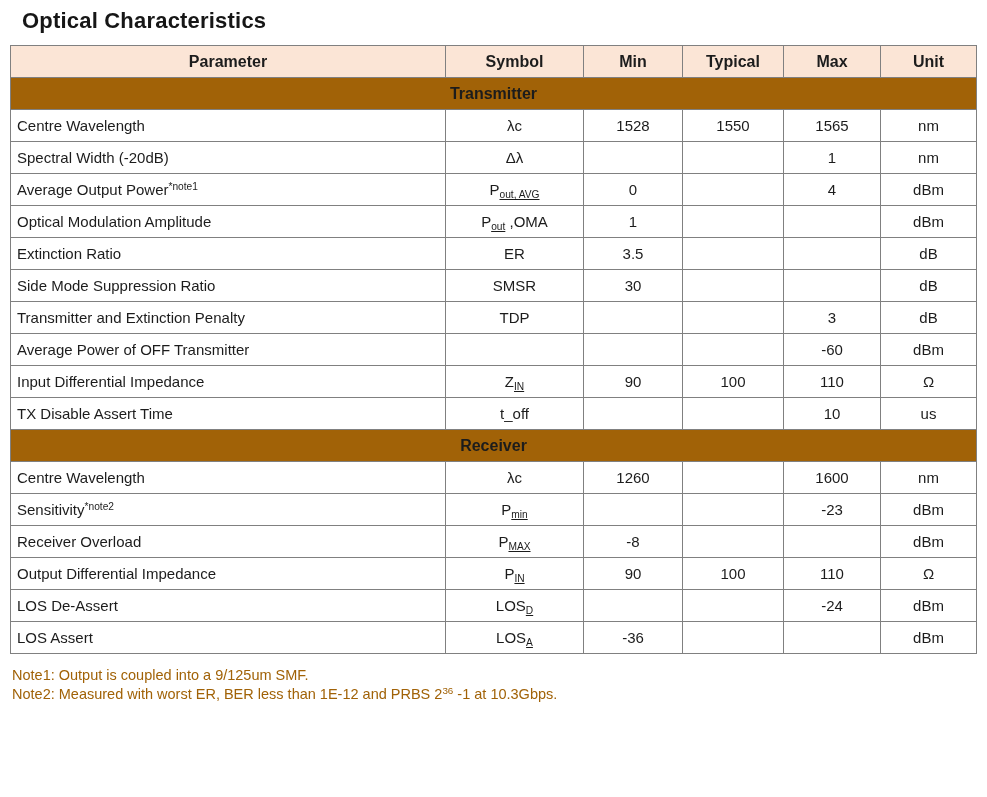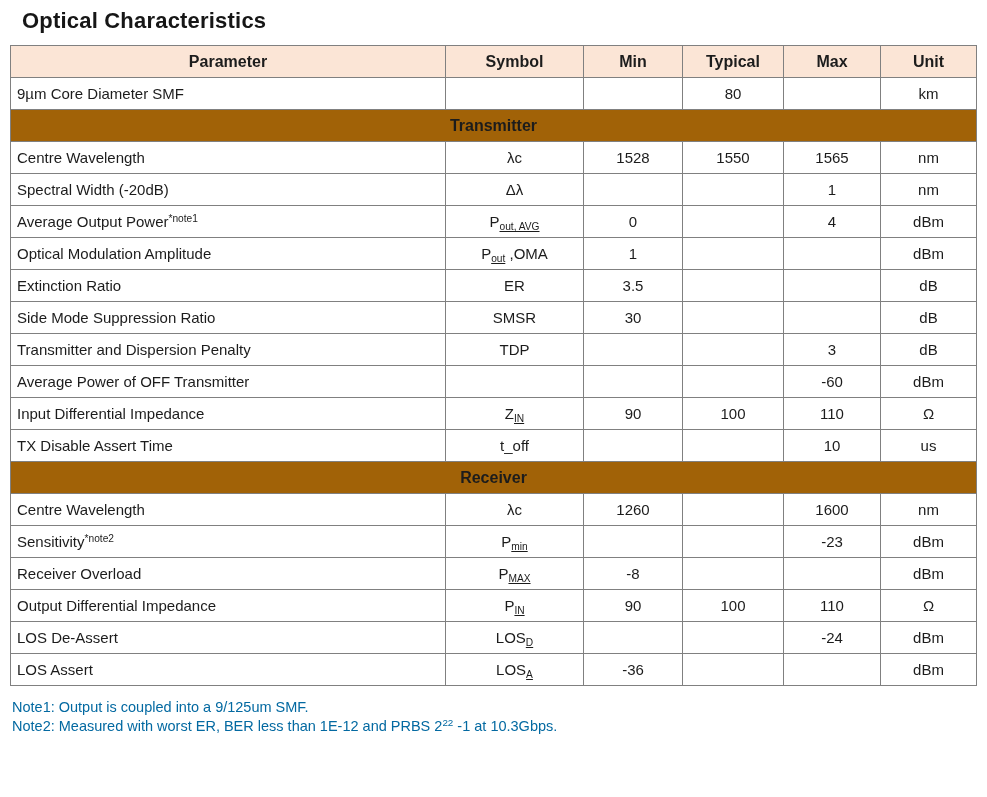--- a/index.html
+++ b/index.html
@@ -44,21 +44,21 @@
   td.param { text-align: left; padding-left: 10px; }
   td.sym, td.num { text-align: center; }
   td.section-cell {
     background: #a16207;
     font-weight: bold;
     font-size: 16px;
     text-align: center;
   }
   sub { font-size: 68%; vertical-align: -0.3em; line-height: 0; text-decoration: underline; }
   sup { font-size: 68%; vertical-align: 0.5em; line-height: 0; }
-  .notes { margin: 3px 0 0 12px; font-size: 14.5px; line-height: 19px; color: #0369a1; }
+  .notes { margin: 3px 0 0 12px; font-size: 14.5px; line-height: 19px; color: #a16207; }
   .note { margin: 0; }
 </style>
 </head>
 <body>
 
 <div class="page">
   <div class="page-title">Optical Characteristics</div>
 
   <table class="spec">
     <colgroup>
@@ -74,28 +74,20 @@
         <th>Parameter</th>
         <th>Symbol</th>
         <th>Min</th>
         <th>Typical</th>
         <th>Max</th>
         <th>Unit</th>
       </tr>
     </thead>
     <tbody>
         <tr>
-          <td class="param"><span>9µm Core Diameter SMF</span></td>
-          <td class="sym"></td>
-          <td class="num"></td>
-          <td class="num">80</td>
-          <td class="num"></td>
-          <td class="num">km</td>
-        </tr>
-        <tr>
           <td colspan="6" class="section-cell">Transmitter</td>
         </tr>
         <tr>
           <td class="param"><span>Centre Wavelength</span></td>
           <td class="sym"><span>λc</span></td>
           <td class="num">1528</td>
           <td class="num">1550</td>
           <td class="num">1565</td>
           <td class="num">nm</td>
         </tr>
@@ -133,21 +125,21 @@
         </tr>
         <tr>
           <td class="param"><span>Side Mode Suppression Ratio</span></td>
           <td class="sym"><span>SMSR</span></td>
           <td class="num">30</td>
           <td class="num"></td>
           <td class="num"></td>
           <td class="num">dB</td>
         </tr>
         <tr>
-          <td class="param"><span>Transmitter and Dispersion Penalty</span></td>
+          <td class="param"><span>Transmitter and Extinction Penalty</span></td>
           <td class="sym"><span>TDP</span></td>
           <td class="num"></td>
           <td class="num"></td>
           <td class="num">3</td>
           <td class="num">dB</td>
         </tr>
         <tr>
           <td class="param"><span>Average Power of OFF Transmitter</span></td>
           <td class="sym"></td>
           <td class="num"></td>
@@ -220,15 +212,15 @@
           <td class="num">-36</td>
           <td class="num"></td>
           <td class="num"></td>
           <td class="num">dBm</td>
         </tr>
       </tbody>
   </table>
 
   <div class="notes">
     <p class="note"><span>Note1: Output is coupled into a 9/125um SMF.</span></p>
-    <p class="note"><span>Note2: Measured with worst ER, BER less than 1E-12 and PRBS 2</span><sup>22</sup><span> -1 at 10.3Gbps.</span></p>
+    <p class="note"><span>Note2: Measured with worst ER, BER less than 1E-12 and PRBS 2</span><sup>36</sup><span> -1 at 10.3Gbps.</span></p>
   </div>
 </div>
 
 </body></html>

